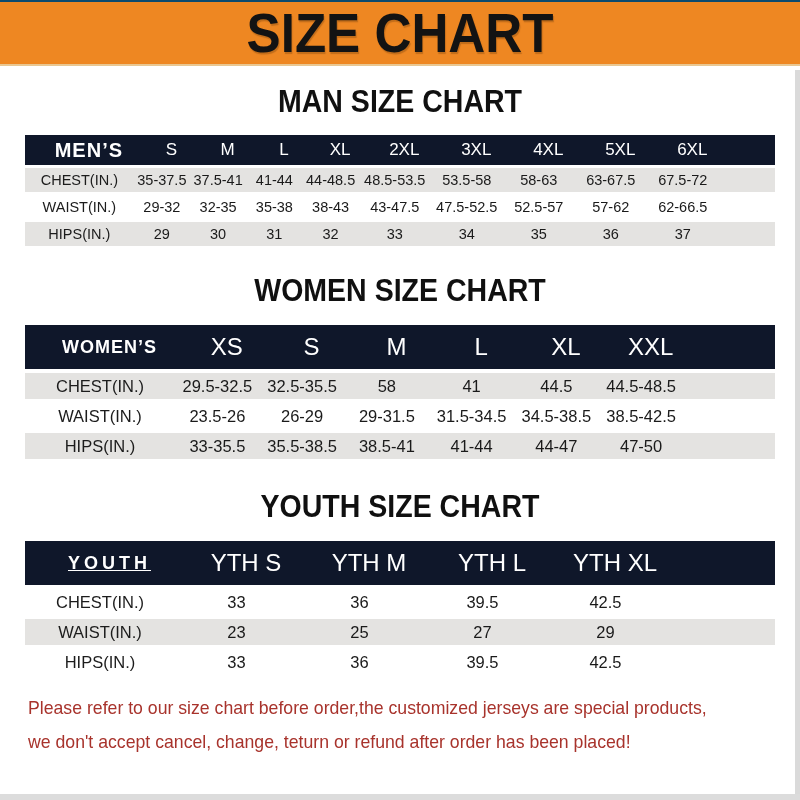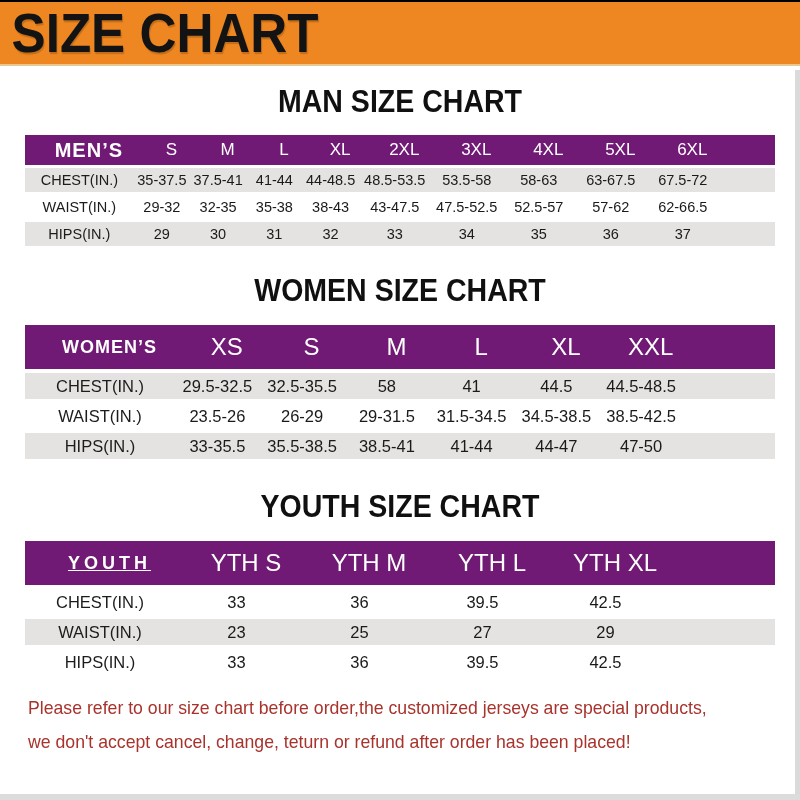--- a/index.html
+++ b/index.html
@@ -8,23 +8,23 @@
     background: #ffffff;
     font-family: "Liberation Sans", sans-serif;
     color: #1a1a1a;
     position: relative;
   }
   .page { width: 800px; height: 800px; position: relative; }
 
   
   .banner {
     height: 66px; background: #ee8722;
-    border-top: 2px solid #000000;
+    border-top: 2px solid #0c4a6e;
     border-bottom: 2px solid #e9c791;
-    display: flex; align-items: center; 
+    display: flex; align-items: center; justify-content: center;
     box-sizing: border-box;
   }
   .banner h1 {
     margin: 0; font-size: 55px; font-weight: bold; color: #131313;
     letter-spacing: 0px; transform: scaleX(0.93);
     text-shadow: 1px 2px 1px rgba(60,30,0,0.25);
     white-space: nowrap;
   }
 
   
@@ -39,21 +39,21 @@
 
   
   table.size-table {
     width: 750px; margin: 0 auto; table-layout: fixed;
     border-collapse: separate;
   }
   table.compact { border-spacing: 0 3px; }
   table.wide    { border-spacing: 0 4px; }
   td { text-align: center; vertical-align: middle; white-space: nowrap; padding: 0; }
 
-  td.bar { background: #701a75; color: #ffffff; padding-left: 19px; }
+  td.bar { background: #0f172a; color: #ffffff; padding-left: 19px; }
   .compact td.bar { height: 30px; font-size: 17px; }
   .compact td.bar-label { font-size: 20px; font-weight: bold; letter-spacing: 1px; }
   .wide td.bar { height: 44px; font-size: 24px; }
   .wide td.bar-label { font-size: 18px; font-weight: bold; letter-spacing: 1px; }
   #youth-table td.bar-label { letter-spacing: 4px; text-decoration: underline; }
 
   .compact tr.stripe td, .compact tr.plain td { height: 24px; font-size: 14.5px; }
   .wide    tr.stripe td, .wide    tr.plain td { height: 26px; font-size: 16.5px; }
   tr.stripe td { background: #e4e3e1; }
   tr.plain  td { background: #ffffff; }

